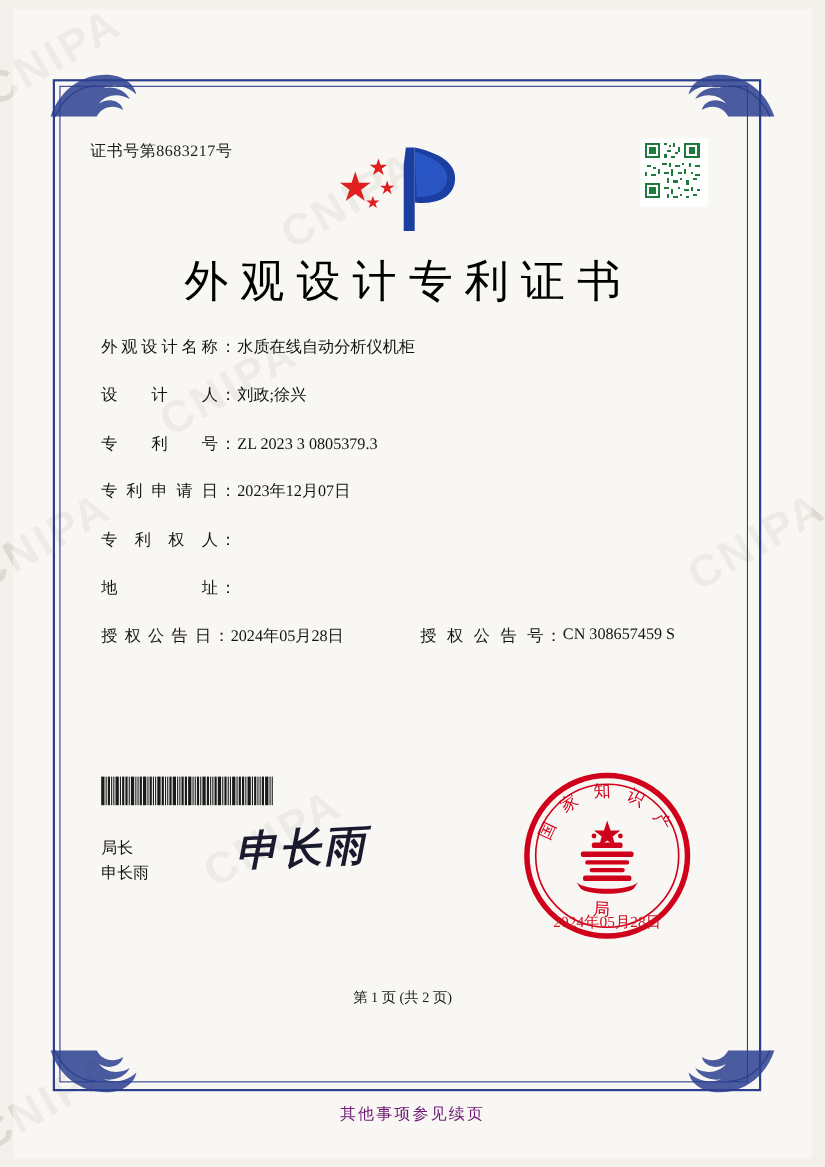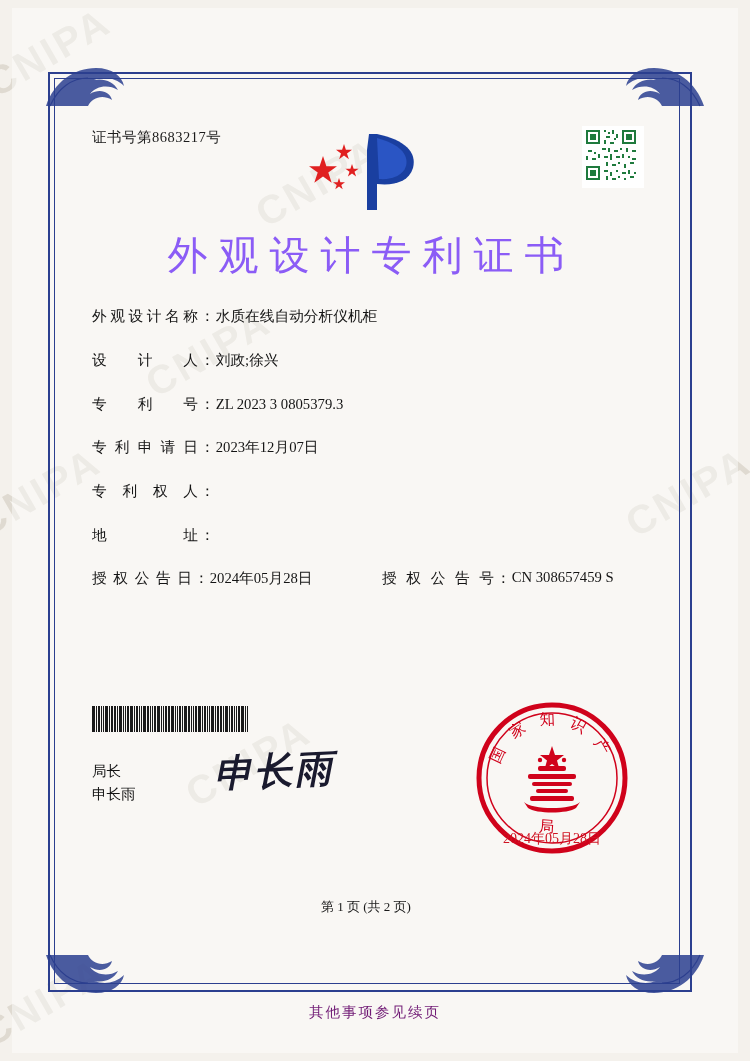--- a/index.html
+++ b/index.html
@@ -80,21 +80,21 @@
     position: absolute;
     left: 54px;
     top: 78px;
     width: 624px;
     height: 904px;
     z-index: 4;
   }
 
   .cert-no {
     position: absolute;
-    left: 38px;
+    left: 28px;
     top: 50px;
     font-size: 14.5px;
     color: #1b1b1b;
     letter-spacing: .5px;
   }
 
   .qr {
     position: absolute;
     right: 34px;
     top: 48px;
@@ -115,21 +115,21 @@
   }
 
   .title {
     position: absolute;
     top: 150px;
     left: 0;
     width: 100%;
     text-align: center;
     font-size: 40px;
     letter-spacing: 11px;
-    color: #8b5cf6;
+    color: #000000;
     font-family: "Liberation Serif", serif;
     text-indent: 11px;
   }
 
   .fields {
     position: absolute;
     left: 38px;
     top: 228px;
     width: 560px;
     font-size: 14.7px;

